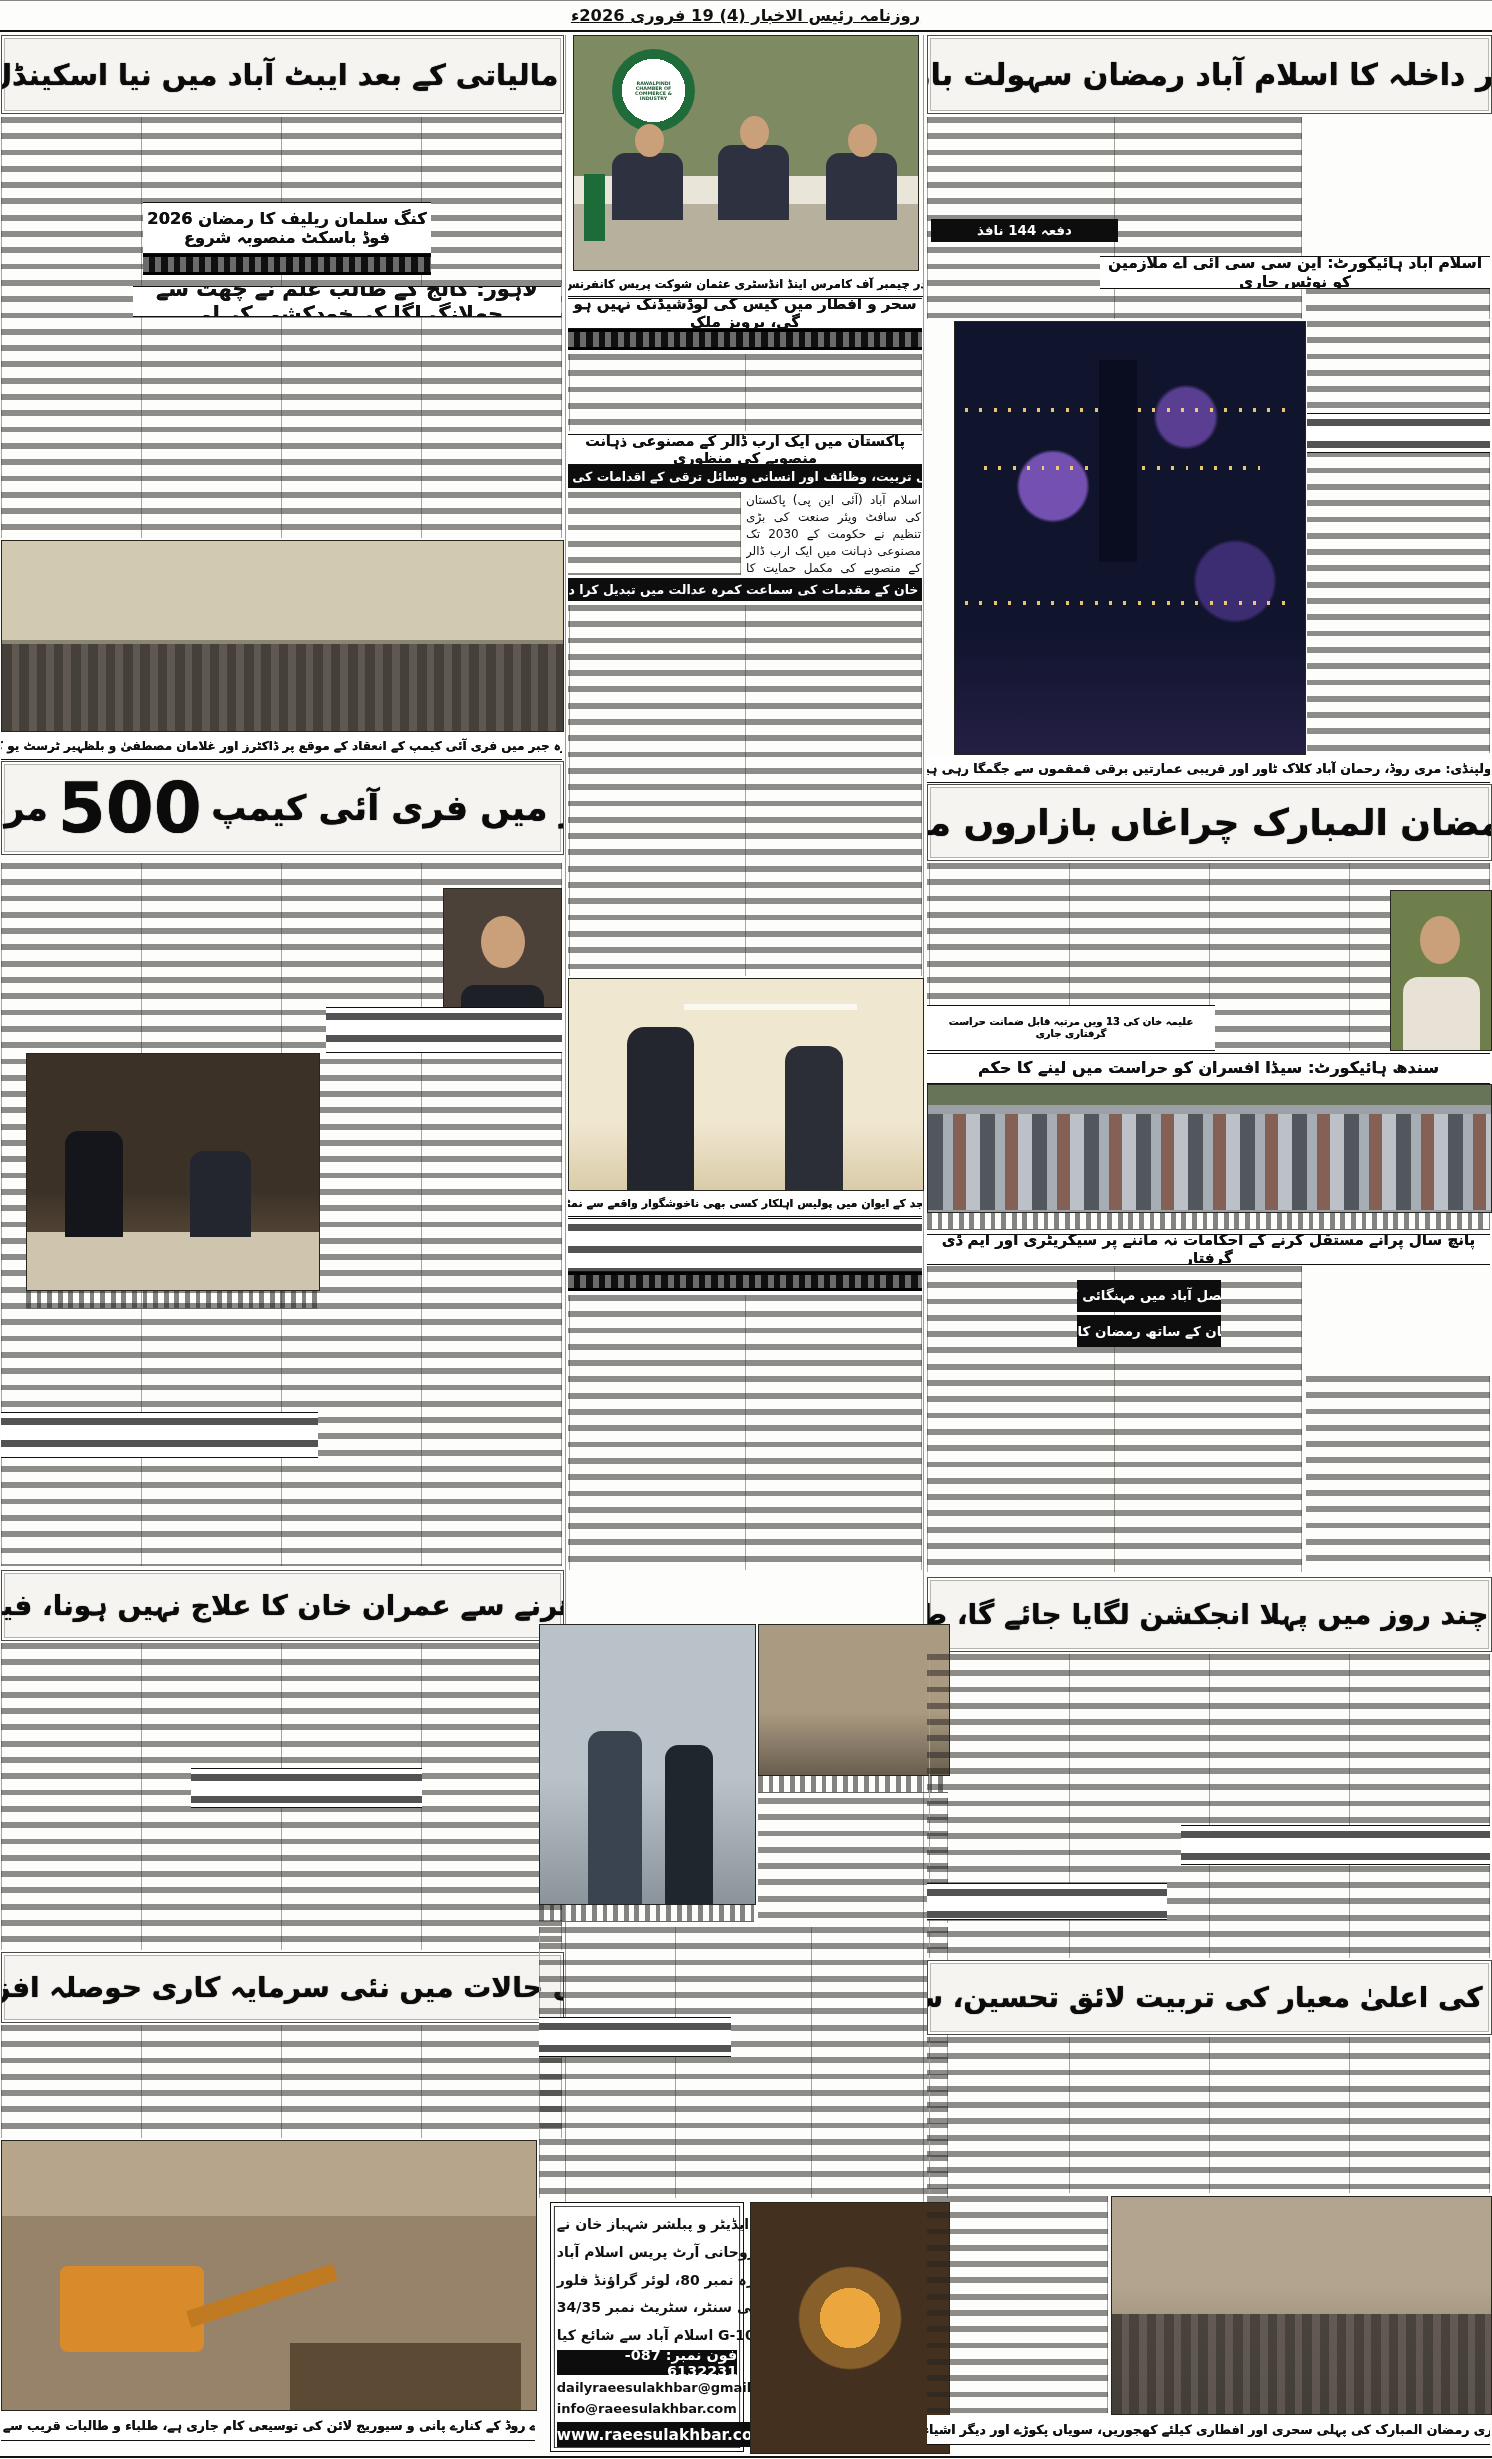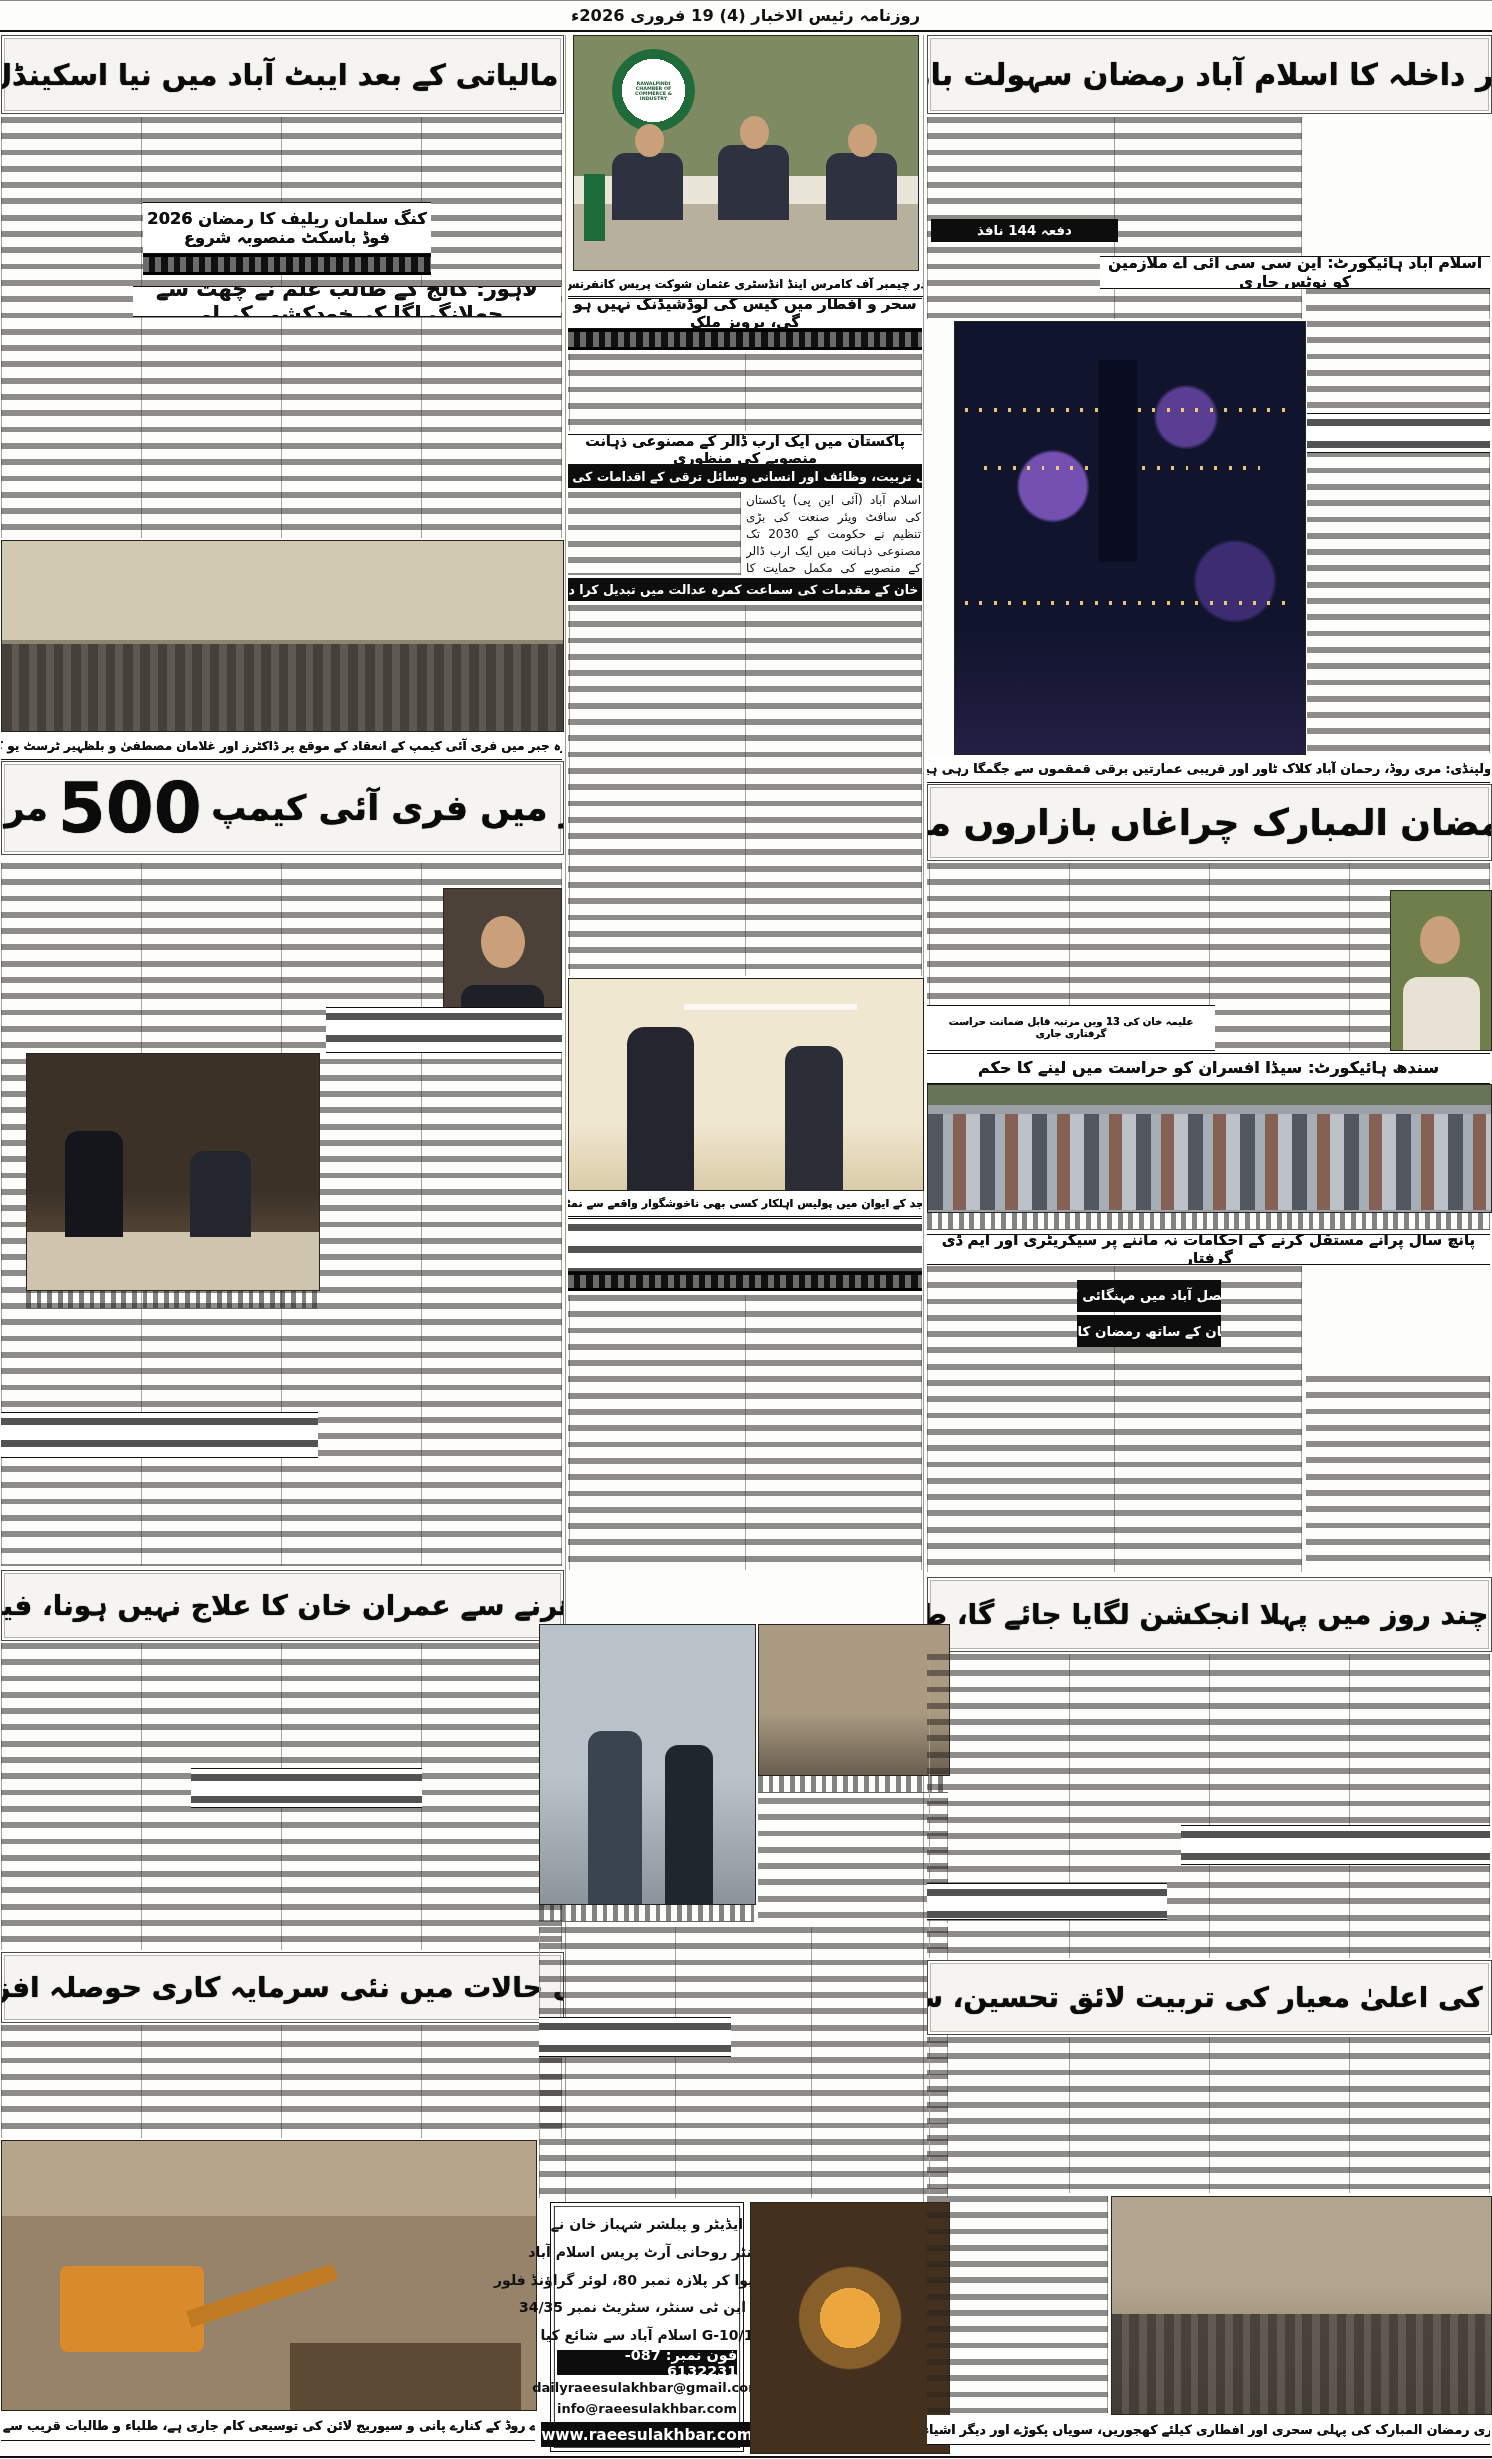--- a/index.html
+++ b/index.html
@@ -41,35 +41,35 @@
   .ph-man{background:linear-gradient(180deg,#b9c1c9 0 55%,#8b939b 100%);}
   .ph-cart{background:linear-gradient(180deg,#aa9a82 0 58%,#695e4f 100%);}
   .ph-excavator{background:linear-gradient(180deg,#b6a58a 0 28%,#97826a 28% 100%);}
   .ph-food{background:radial-gradient(circle at 50% 46%, #eca63e 0 18%, rgba(236,166,62,.4) 18% 30%, transparent 31%),linear-gradient(180deg,#44301f 0 100%);}
   .ph-bazaar{background:linear-gradient(180deg,#b2a48e 0 42%,#7d715f 100%);}
   .crowd{position:absolute;left:0;right:0;bottom:0;height:46%;background:repeating-linear-gradient(90deg,#38342f 0 9.6px,#57504a 9.6px 17.3px);opacity:.85;}
   .face{position:absolute;border-radius:50%;background:#caa07a;}
   .torso{position:absolute;background:#2d3140;border-radius:13.4px 13.4px 0 0;}
   .lightrow{position:absolute;height:3.8px;background:repeating-linear-gradient(90deg, rgba(255,215,120,.9) 0 2.9px, transparent 2.9px 14.4px);}
   .logo{position:absolute;border-radius:50%;background:radial-gradient(circle,#ffffff 0 54%,#1f6b3a 54% 100%);display:flex;align-items:center;justify-content:center;text-align:center;color:#1f5a32;font-weight:bold;}
-  .imprint{position:absolute;border:1.9px solid #111;box-shadow:inset 0 0 0 2.9px #fff, inset 0 0 0 3.8px #111;background:#fff;display:flex;flex-direction:column;align-items:center;padding:7.7px 5.8px 3.8px 5.8px;box-sizing:border-box;}
+  .imprint{position:absolute;border:1.9px solid #111;box-shadow:inset 0 0 0 2.9px #fff, inset 0 0 0 3.8px #111;background:#fff;display:flex;flex-direction:column;align-items:flex-end;padding:7.7px 5.8px 3.8px 5.8px;box-sizing:border-box;}
   .imprint .uline{flex:1;display:flex;align-items:center;justify-content:center;font-weight:bold;font-size:14px;direction:rtl;white-space:nowrap;}
   .imprint .phline{height:25px;display:flex;align-items:center;justify-content:center;background:#0d0d0d;color:#fff;font-weight:bold;font-size:14.4px;direction:rtl;margin:1.9px 0;}
   .imprint .email{height:21px;display:flex;align-items:center;justify-content:center;font-weight:bold;font-size:13px;direction:ltr;}
   .imprint .web{height:25px;display:flex;align-items:center;justify-content:center;background:#0d0d0d;color:#fff;font-weight:bold;font-size:15.4px;direction:ltr;margin-top:2.9px;}
   .revblock{position:absolute;display:flex;flex-direction:column;gap:3.8px;}
   .revblock div{flex:1;background:#0d0d0d;color:#fff;font-weight:bold;display:flex;align-items:center;justify-content:center;font-size:13.4px;direction:rtl;white-space:nowrap;overflow:hidden;}
 </style>
 </head>
 <body>
 
 <div id="page">
 
   <div class="rule" style="left:0;top:0;width:1493px;height:1px;background:#888;"></div>
-  <div class="dateline" style="left:0;top:1.9px;width:1493px;height:27px;">روزنامہ رئیس الاخبار (4) 19 فروری 2026ء</div>
+  <div class="dateline" style="left:0;top:1.9px;width:1493px;height:27px;text-decoration:underline;">روزنامہ رئیس الاخبار (4) 19 فروری 2026ء</div>
   <div class="rule" style="left:0;top:30px;width:1493px;height:1.9px;"></div>
 
   <div class="vrule" style="left:566px;top:35px;height:2415px;"></div>
   <div class="vrule" style="left:924px;top:35px;height:2415px;"></div>
 
   <div class="head" style="left:1.9px;top:35px;width:561px;height:77px;font-size:29px;">کوہستان مالیاتی کے بعد ایبٹ آباد میں نیا اسکینڈل بے نقاب</div>
   <div class="tx" style="left:1.9px;top:117px;width:561px;height:421px;--colw:140px;"></div>
   <div class="sub" style="left:144px;top:202px;width:288px;height:50px;font-size:16.3px;white-space:normal;">کنگ سلمان ریلیف کا رمضان 2026 فوڈ باسکٹ منصوبہ شروع</div>
   <div class="barstripe" style="left:144px;top:254px;width:288px;height:21px;"></div>
   <div class="sub" style="left:134px;top:286px;width:428px;height:29px;font-size:21px;">لاہور: کالج کے طالب علم نے چھت سے چھلانگ لگا کر خودکشی کر لی</div>

